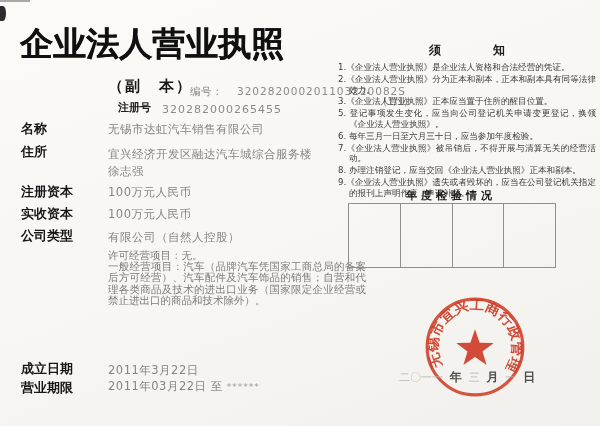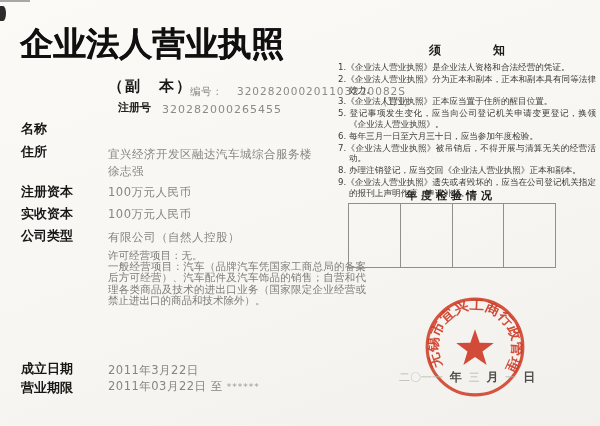--- a/index.html
+++ b/index.html
@@ -67,20 +67,21 @@
 
   <div class="abs copy-label">（副　本）</div>
   <div class="abs serial">
     <span>编号：</span><span class="num">320282000201103220082S</span>
   </div>
   <div class="abs page-ind">(1/1)</div>
   <div class="abs reg-label">注册号</div>
   <div class="abs reg-num">320282000265455</div>
 
   <div class="flabel" style="top:120px;">名称</div>
+  <div class="fval" style="top:122px;">无锡市达虹汽车销售有限公司</div>
 
   <div class="flabel" style="top:143px;">住所</div>
   <div class="fval" style="top:147px;">宜兴经济开发区融达汽车城综合服务楼</div>
 
   <div class="fval" style="top:164px;">徐志强</div>
 
   <div class="flabel" style="top:183px;">注册资本</div>
   <div class="fval" style="top:185px;">100万元人民币</div>
 
   <div class="flabel" style="top:205px;">实收资本</div>

